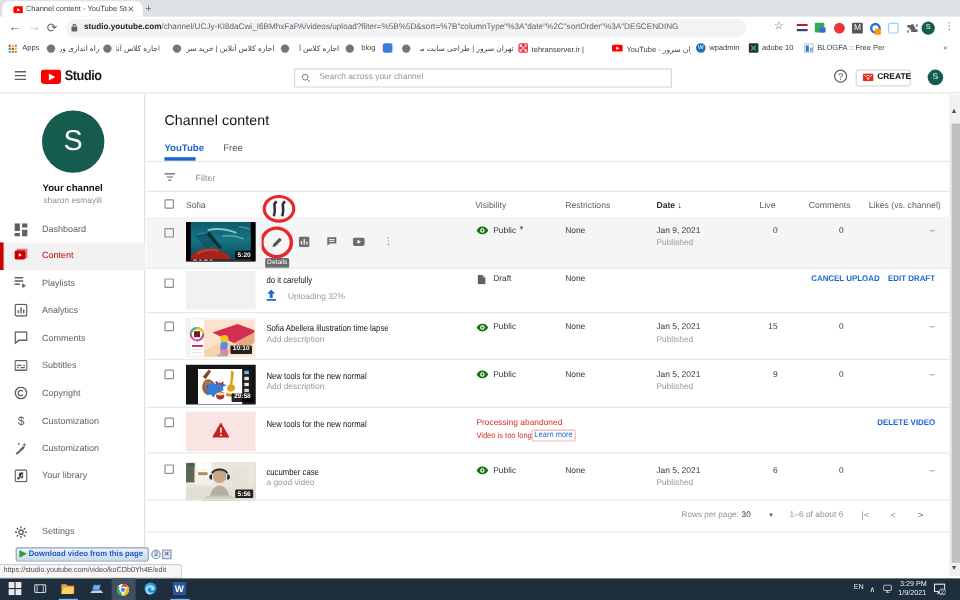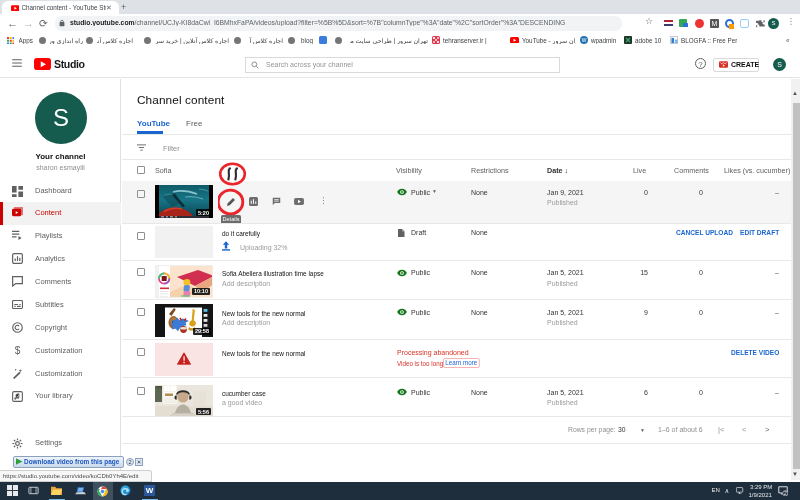--- a/index.html
+++ b/index.html
@@ -298,21 +298,21 @@
 <div class="abs gray" style="left:163px;top:143.5px;font-size:7.5px;text-align:right;">Filter</div>
 <div class="abs rowline" style="top:158.5px;"></div>
 
 <div class="abs cbx" style="top:166px;"></div>
 <div class="abs" style="left:155px;top:166px;font-size:7.2px;color:#606060;">Sofia</div>
 <div class="abs" style="left:396px;top:166px;font-size:7.2px;color:#606060;">Visibility</div>
 <div class="abs" style="left:471px;top:166px;font-size:7.2px;color:#606060;">Restrictions</div>
 <div class="abs" style="left:547px;top:166px;font-size:7.2px;color:#303030;font-weight:bold;">Date <span style="font-weight:normal;">↓</span></div>
 <div class="abs" style="left:633px;top:166px;font-size:7.2px;color:#606060;">Live</div>
 <div class="abs" style="left:674px;top:166px;font-size:7.2px;color:#606060;">Comments</div>
-<div class="abs" style="left:724px;top:166px;font-size:7.2px;color:#606060;">Likes (vs. cucumber)</div>
+<div class="abs" style="left:724px;top:166px;font-size:7.2px;color:#606060;">Likes (vs. channel)</div>
 <div class="abs rowline" style="top:180.5px;"></div>
 
 <div class="abs" style="left:122px;top:181px;width:671px;height:42px;background:#f5f5f5;"></div>
 <div class="abs cbx" style="top:190px;background:#f5f5f5;"></div>
 <div class="abs thumb" style="top:185px;height:33px;background:#000;border-radius:1px;" id="th1">
     <svg width="58" height="33" viewBox="0 0 58 33">
       <rect width="58" height="33" fill="#000"></rect>
       <defs>
         <linearGradient id="sky1" x1="0" y1="0" x2="0" y2="1">
           <stop offset="0" stop-color="#0f5a68"></stop>

